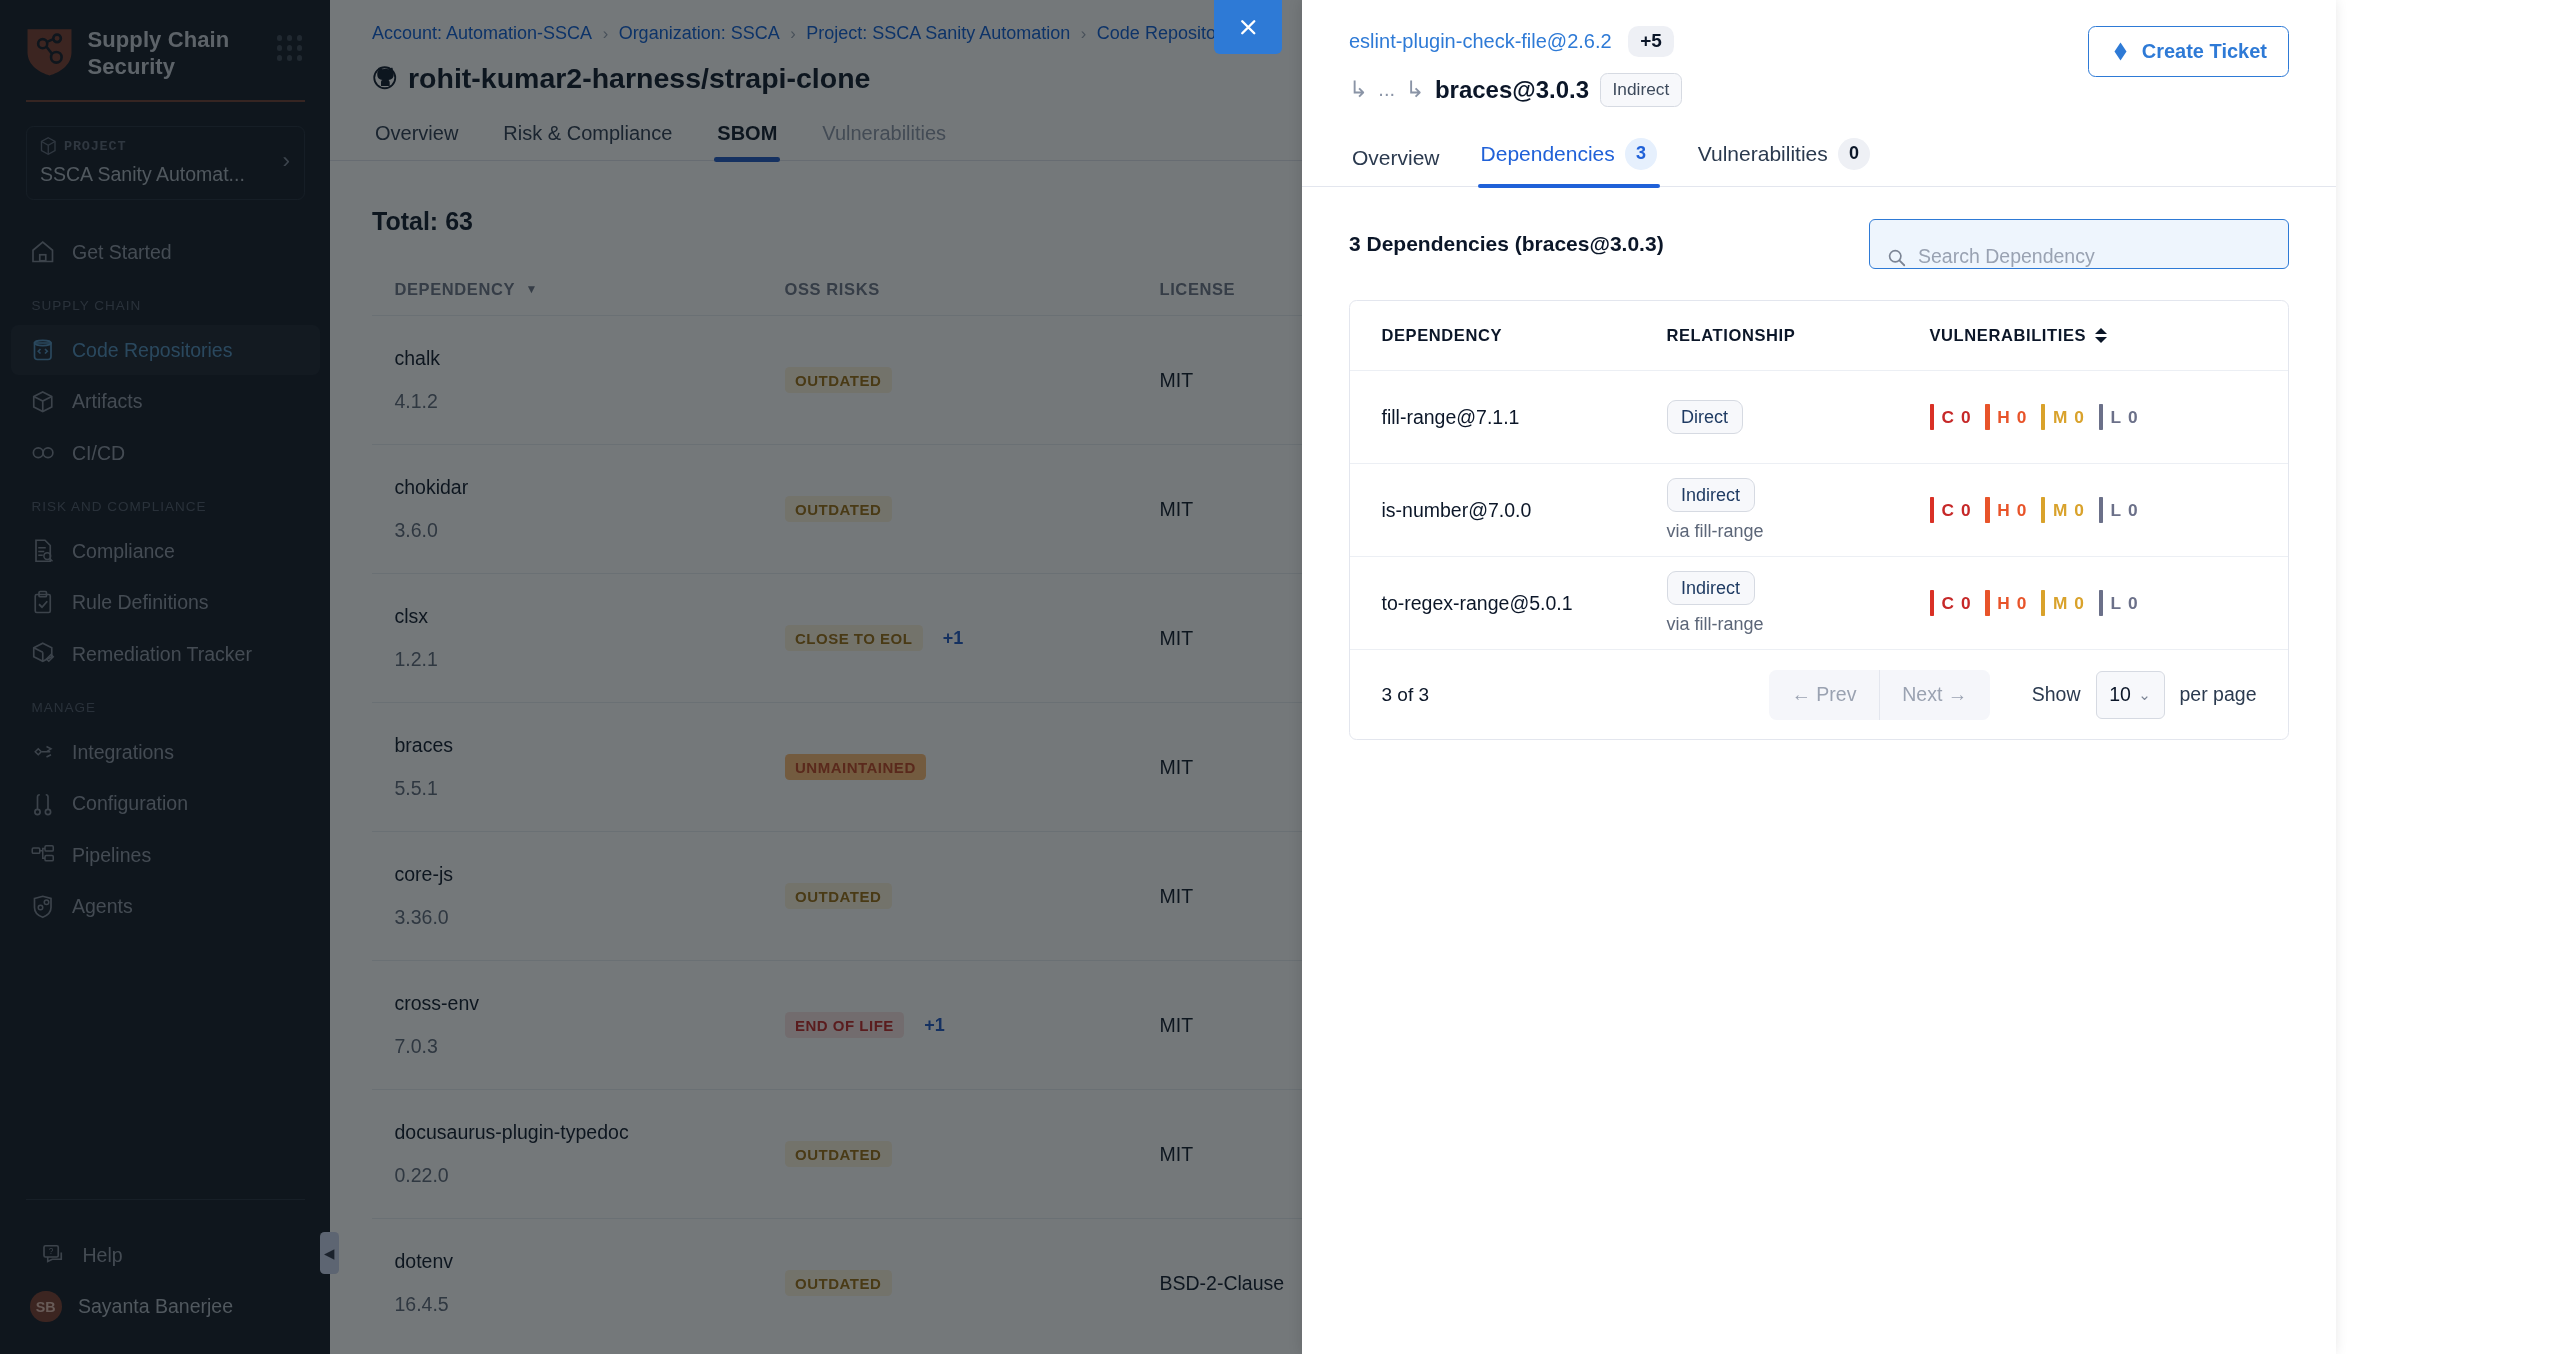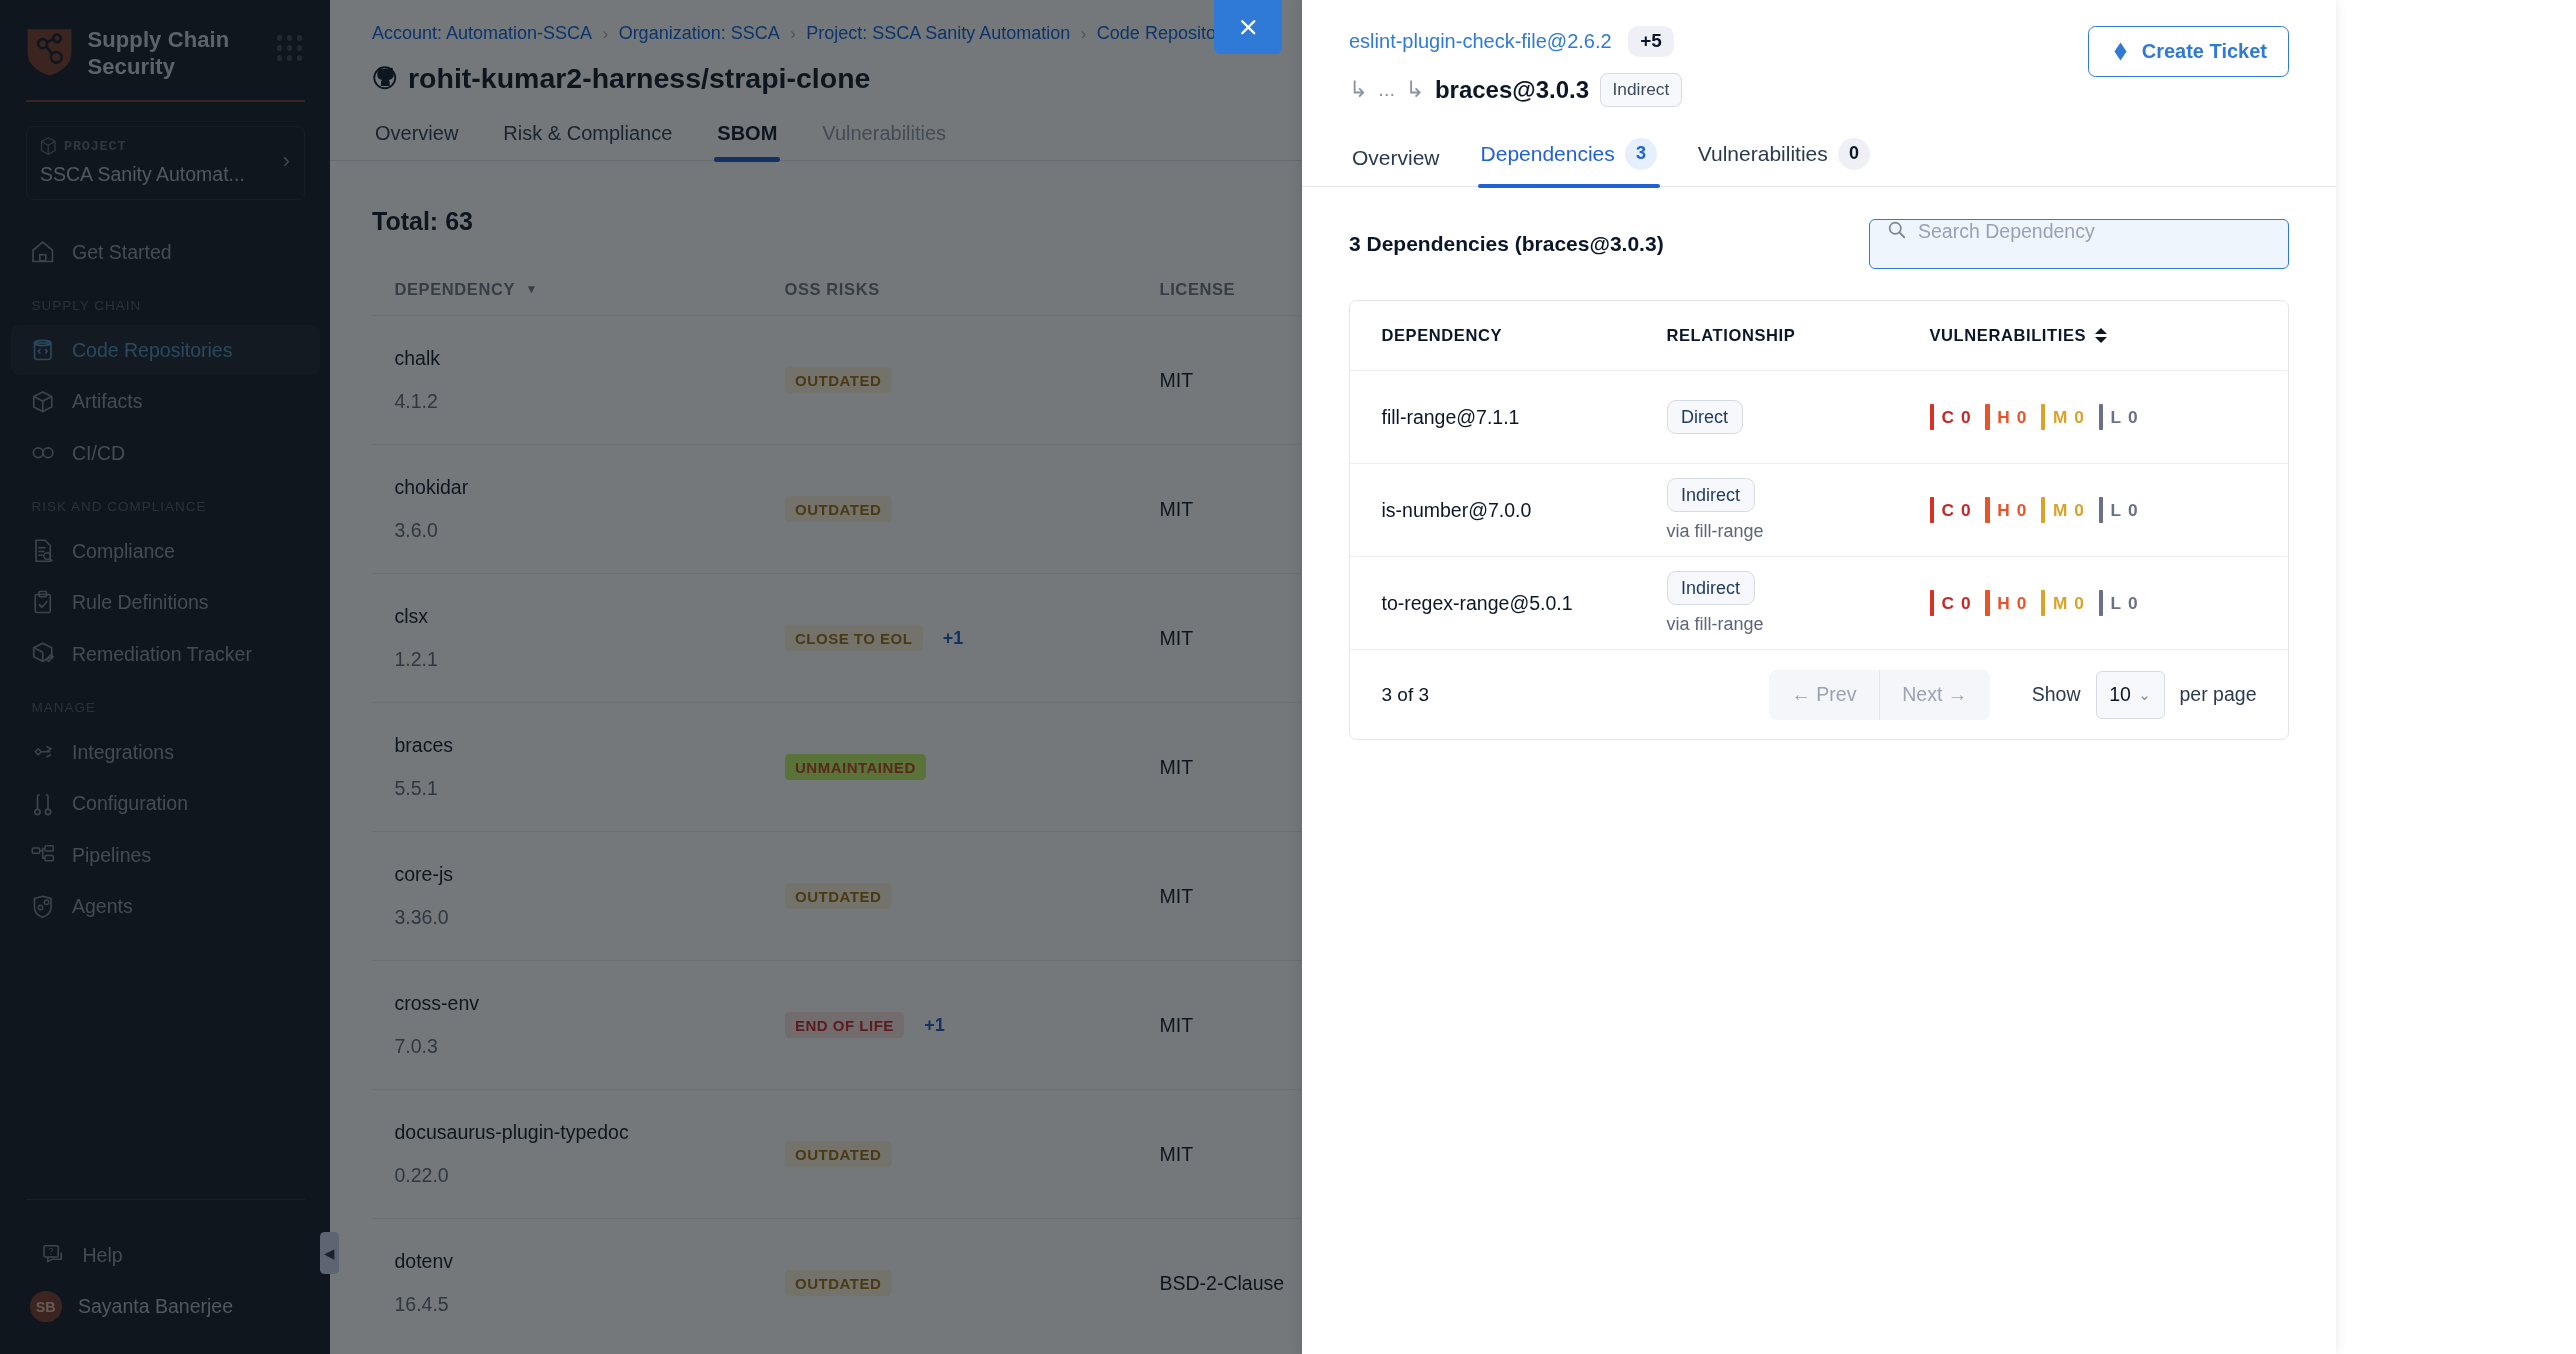--- a/index.html
+++ b/index.html
@@ -144,21 +144,21 @@
     border-top: 0.8px solid #e8ebf0; padding: 0 22.5px;
   }
   .dep-name { font-size: 19.5px; color: #0b1628; }
   .dep-ver { font-size: 19.5px; color: #5c6678; margin-top: 19.5px; }
   .badge {
     display: inline-block; padding: 4.5px 10.5px; border-radius: 4.5px;
     font-size: 15px; font-weight: 700; letter-spacing: 0.5px;
   }
   .b-outdated { background: #fdf3dc; color: #9a6b10; }
   .b-eol { background: #fdf3dc; color: #9a6b10; }
-  .b-unmaint { background: #bef264; color: #c0431f; }
+  .b-unmaint { background: #fdba74; color: #c0431f; }
   .b-endoflife { background: #fbe3e3; color: #c02525; }
   .plus { color: #1e57c4; font-size: 18px; margin-left: 16.5px; font-weight: 700; }
   .lic { font-size: 19.5px; color: #0b1628; }
   .pkg-chip {
     width: 68px; height: 47px; border: 0.8px solid #d6dae2; border-radius: 7.5px;
     display: flex; align-items: center; justify-content: center;
   }
 
   
   .drawer {
@@ -218,21 +218,21 @@
   .cnt-blue { background: #e6f0fd; color: #2061d8; }
   .cnt-grey { background: #eef0f5; color: #0b1628; }
 
   .dw-subhead {
     display: flex; align-items: center; padding: 31.5px 47px 0 47px;
   }
   .dw-subtitle { font-size: 21px; font-weight: 700; color: #0b1628; }
   .search-box {
     margin-left: auto; width: 420px; height: 50px;
     border: 1.5px solid #2e7ad6; border-radius: 6px; background: #eef5fd;
-    display: flex; align-items: flex-start; gap: 12px; padding: 0 16.5px;
+    display: flex; align-items: flex-end; gap: 12px; padding: 0 16.5px;
   }
   .mag { width: 19.5px; height: 19.5px; flex: 0 0 19.5px; }
   .search-box input {
     border: 0; outline: none; background: transparent; flex: 1;
     font-size: 19.5px; color: #0b1628; font-family: "Liberation Sans", sans-serif;
   }
   .search-box input::placeholder { color: #99a2b2; }
 
   .dw-card {
     margin: 31.5px 47px 0 47px; border: 0.8px solid #e3e6ee; border-radius: 7.5px;

